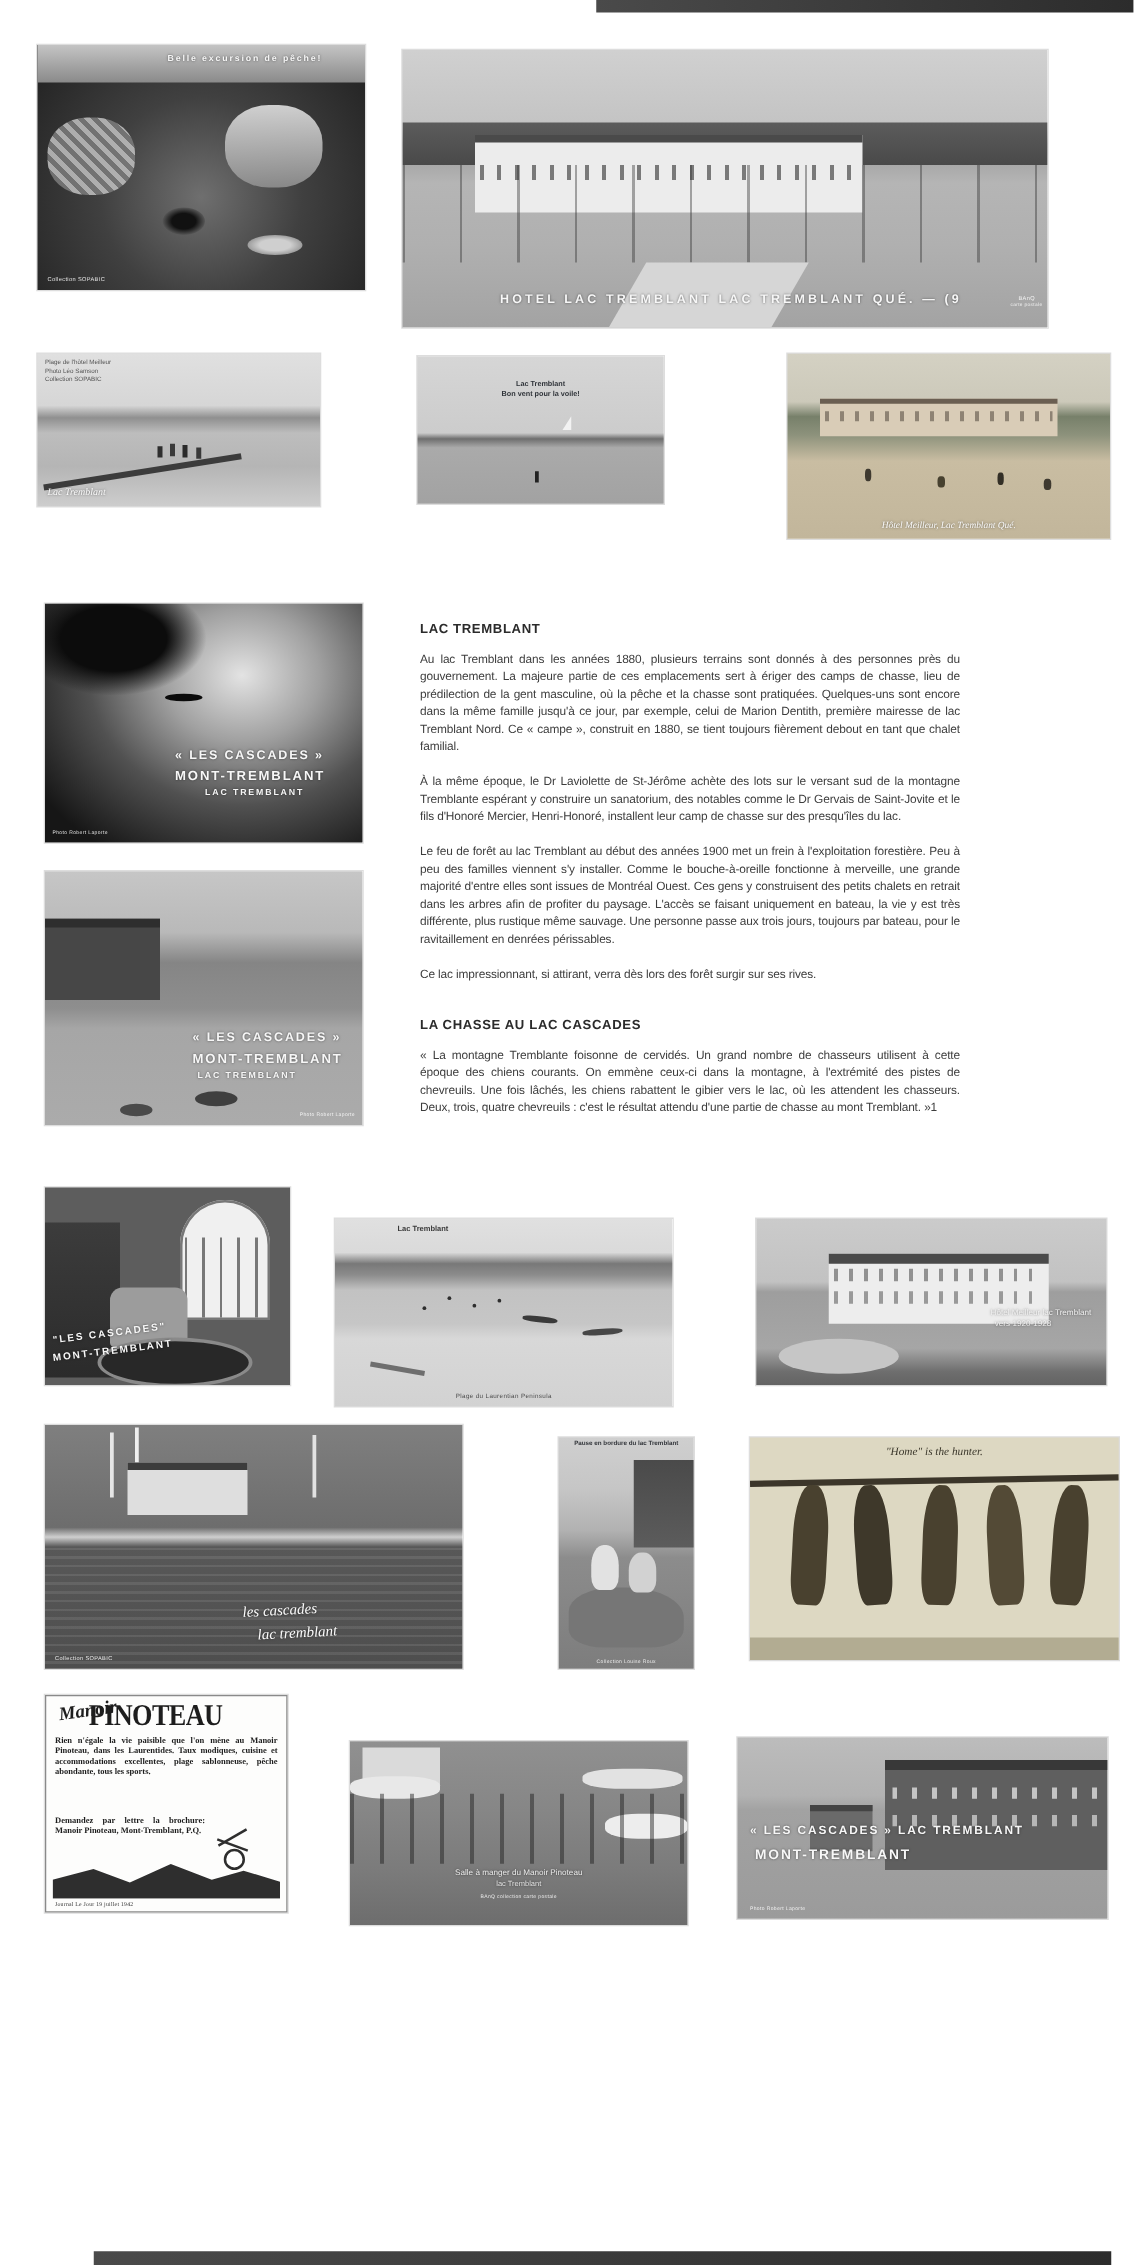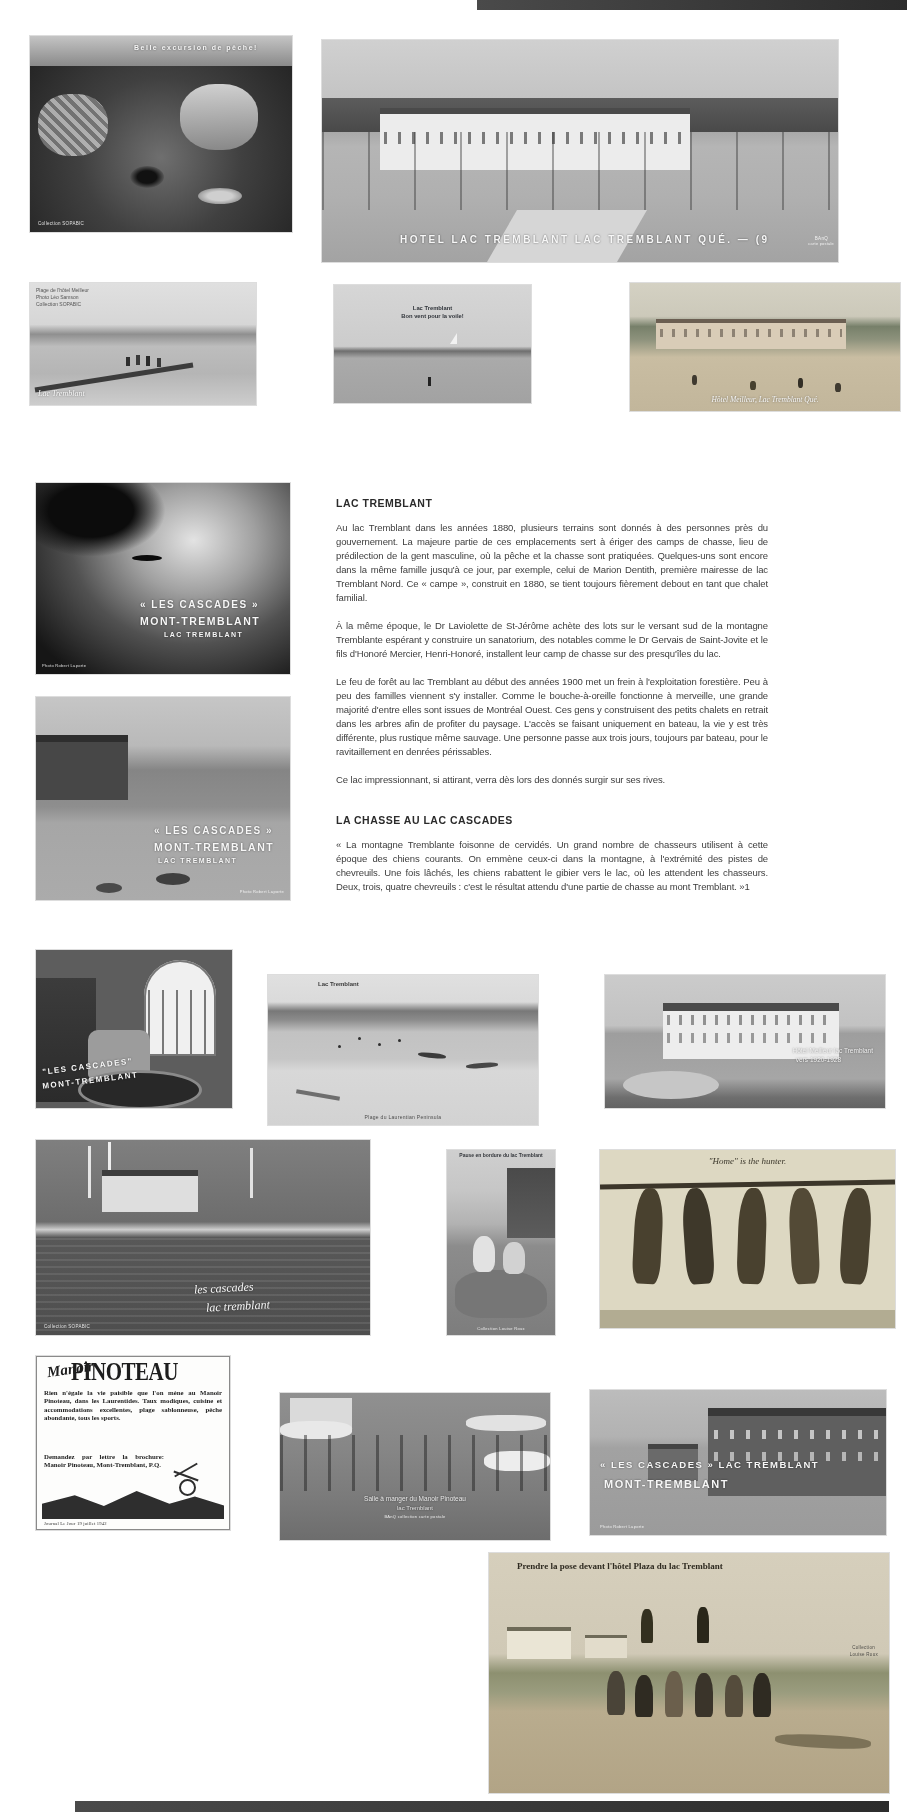--- a/index.html
+++ b/index.html
@@ -48,22 +48,22 @@
   #ph-plagemeilleur .p1{left:96px;top:74px;width:4px;height:9px;background:#2e2e2e;}
   #ph-plagemeilleur .p2{left:106px;top:72px;width:4px;height:10px;background:#3a3a3a;}
   #ph-plagemeilleur .p3{left:116px;top:73px;width:4px;height:10px;background:#2a2a2a;}
   #ph-plagemeilleur .p4{left:127px;top:75px;width:4px;height:9px;background:#383838;}
 
   #ph-voile{left:334px;top:285px;width:197px;height:118px;
      background:linear-gradient(180deg,#d6d6d6 0%,#cccccc 52%,#6e6e6e 56%,#aaaaaa 62%,#a2a2a2 100%);}
   #ph-voile .sail{left:116px;top:48px;width:0;height:0;border-bottom:11px solid #f2f2f2;border-left:7px solid transparent;}
   #ph-voile .person{left:94px;top:92px;width:3px;height:9px;background:#222;}
 
-  #ph-hmplage{left:630px;top:283px;width:258px;height:128px;
-     background:linear-gradient(180deg,#d4d1c3 0%,#ccc9ba 26%,#77806a 34%,#8d927c 44%,#c9bda2 58%,#c2b69b 100%);padding-left:12px;}
+  #ph-hmplage{left:630px;top:283px;width:258px;height:148px;
+     background:linear-gradient(180deg,#d4d1c3 0%,#ccc9ba 26%,#77806a 34%,#8d927c 44%,#c9bda2 58%,#c2b69b 100%);}
   #ph-hmplage .bldg{left:26px;top:36px;width:190px;height:26px;background:#d9ccb7;border-top:4px solid #6b5f52;}
   #ph-hmplage .winds{left:30px;top:46px;width:182px;height:8px;
      background:repeating-linear-gradient(90deg,rgba(80,70,60,.55) 0 3px,transparent 3px 12px);}
   #ph-hmplage .pp1{left:62px;top:92px;width:5px;height:10px;background:#3f3a30;border-radius:40%;}
   #ph-hmplage .pp2{left:120px;top:98px;width:6px;height:9px;background:#47412f;border-radius:40%;}
   #ph-hmplage .pp3{left:168px;top:95px;width:5px;height:10px;background:#332f26;border-radius:40%;}
   #ph-hmplage .pp4{left:205px;top:100px;width:6px;height:9px;background:#3f3a30;border-radius:40%;}
 
   
   #ph-casccanot{left:36px;top:483px;width:254px;height:191px;
@@ -281,21 +281,21 @@
     <span class="cap hand" style="left:118px;top:144px;font-size:10.5px;">MONT-TREMBLANT</span>
     <span class="cap hand" style="left:122px;top:160px;font-size:7px;">LAC TREMBLANT</span>
     <span class="cap wm" style="right:6px;bottom:5px;font-size:4px;">Photo Robert Laporte</span>
   </div>
 
   <div id="article">
     <h2>LAC TREMBLANT</h2>
     <p>Au lac Tremblant dans les années 1880, plusieurs terrains sont donnés à des personnes près du gouvernement.  La majeure partie de ces emplacements sert à ériger des camps de chasse, lieu de prédilection de la gent masculine, où la pêche et la chasse sont pratiquées.  Quelques-uns sont encore dans la même famille jusqu'à ce jour, par exemple, celui de Marion Dentith, première mairesse de lac Tremblant Nord.  Ce « campe », construit en 1880, se tient toujours fièrement debout en tant que chalet familial.</p>
     <p>À la même époque, le Dr Laviolette de St-Jérôme achète des lots sur le versant sud de la montagne Tremblante espérant y construire un sanatorium, des notables comme le Dr Gervais de Saint-Jovite et le fils d'Honoré Mercier, Henri-Honoré, installent leur camp de chasse sur des presqu'îles du lac.</p>
     <p>Le feu de forêt au lac Tremblant au début des années 1900 met un frein à l'exploitation forestière.  Peu à peu des familles viennent s'y installer.  Comme le bouche-à-oreille fonctionne à merveille, une grande majorité d'entre elles sont issues de Montréal Ouest.  Ces gens y construisent des petits chalets en retrait dans les arbres afin de profiter du paysage.  L'accès se faisant uniquement en bateau, la vie y est très différente, plus rustique même sauvage.  Une personne passe aux trois jours, toujours par bateau, pour le ravitaillement en denrées périssables.</p>
-    <p>Ce lac impressionnant, si attirant, verra dès lors des donnés surgir sur ses rives.</p>
+    <p>Ce lac impressionnant, si attirant, verra dès lors des forêt surgir sur ses rives.</p>
     <h2 class="h2b">LA CHASSE AU LAC CASCADES</h2>
     <p>« La montagne Tremblante foisonne de cervidés.  Un grand nombre de chasseurs utilisent à cette époque des chiens courants.  On emmène ceux-ci dans la montagne, à l'extrémité des pistes de chevreuils. Une fois lâchés, les chiens rabattent le gibier vers le lac, où les attendent les chasseurs. Deux, trois, quatre chevreuils : c'est le résultat attendu d'une partie de chasse au mont Tremblant. »1</p>
   </div>
 
   <div class="ph" id="ph-foyer">
     <div class="shape window"></div>
     <div class="shape mullions"></div>
     <div class="shape hearth"></div>
     <div class="shape chair"></div>
     <div class="shape rug"></div>
@@ -382,32 +382,16 @@
     <div class="shape bldg"></div>
     <div class="shape w1"></div>
     <div class="shape w2"></div>
     <div class="shape shed"></div>
     <span class="cap hand" style="left:10px;top:70px;font-size:9.5px;">« LES CASCADES »  LAC TREMBLANT</span>
     <span class="cap hand" style="left:14px;top:88px;font-size:11px;">MONT-TREMBLANT</span>
     <span class="cap wm" style="left:10px;bottom:5px;font-size:4px;">Photo Robert Laporte</span>
   </div>
 
 
-  <div class="ph" id="ph-plaza">
-    <div class="shape bldg1"></div>
-    <div class="shape bldg2"></div>
-    <div class="shape log"></div>
-    <div class="shape st1"></div>
-    <div class="shape st2"></div>
-    <div class="shape si1"></div>
-    <div class="shape si2"></div>
-    <div class="shape si3"></div>
-    <div class="shape si4"></div>
-    <div class="shape si5"></div>
-    <div class="shape si6"></div>
-    <span class="cap" style="left:28px;top:8px;font-size:9px;font-weight:bold;font-family:'Liberation Serif',serif;color:#2e2a20;">Prendre la pose devant l'hôtel Plaza du lac Tremblant</span>
-    <span class="cap wm-dark" style="right:14px;top:92px;text-align:center;">Collection</span>
-    <span class="cap wm-dark" style="right:11px;top:99px;">Louise Roux</span>
-  </div>
 
   <div id="bottom-bar" class="bar"></div>
 
 </div>
 
 </body></html>

